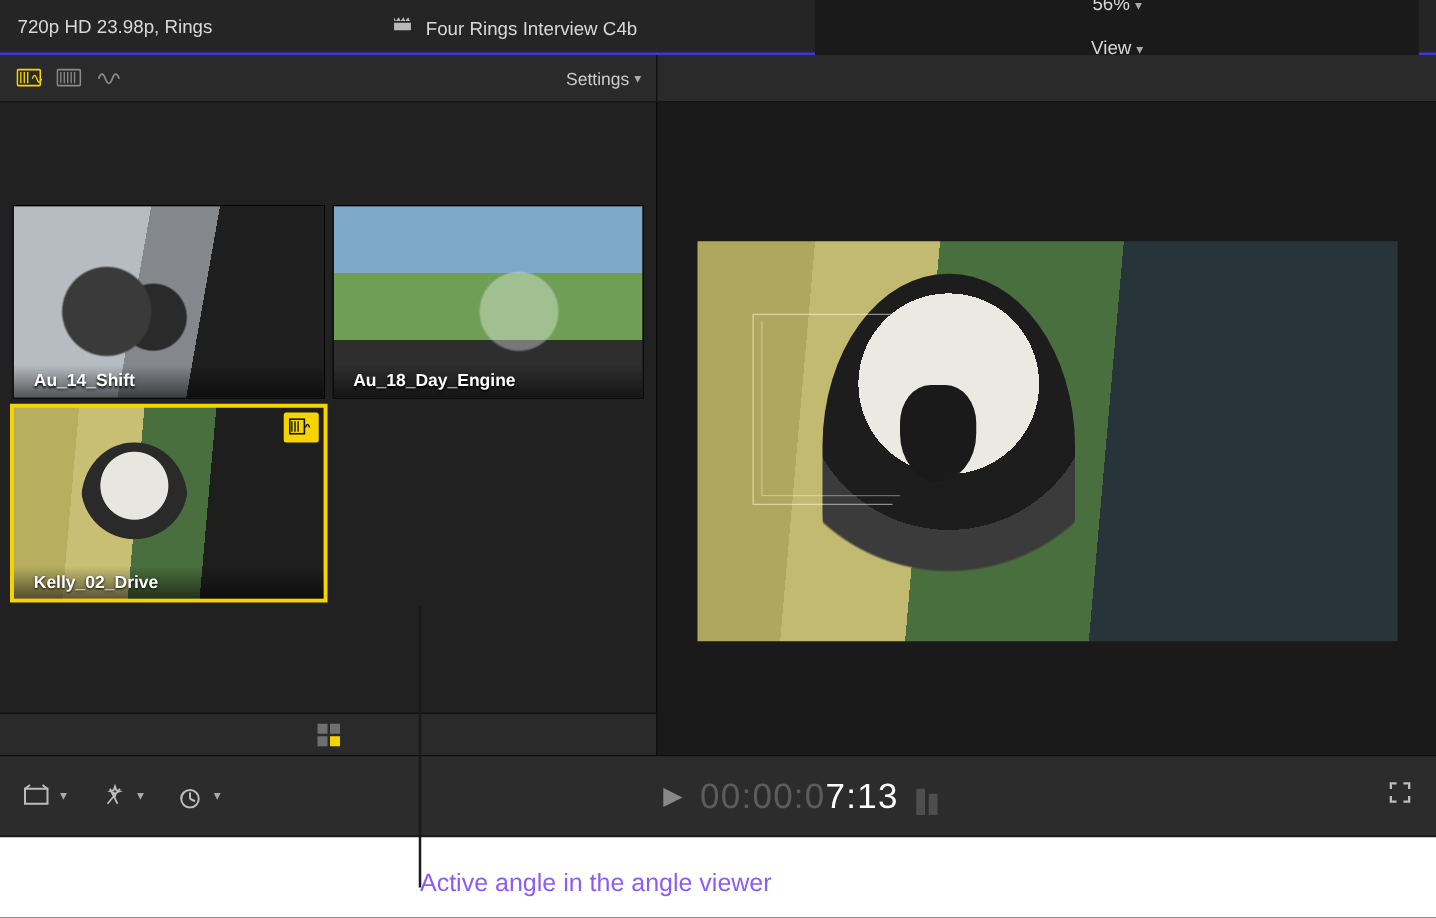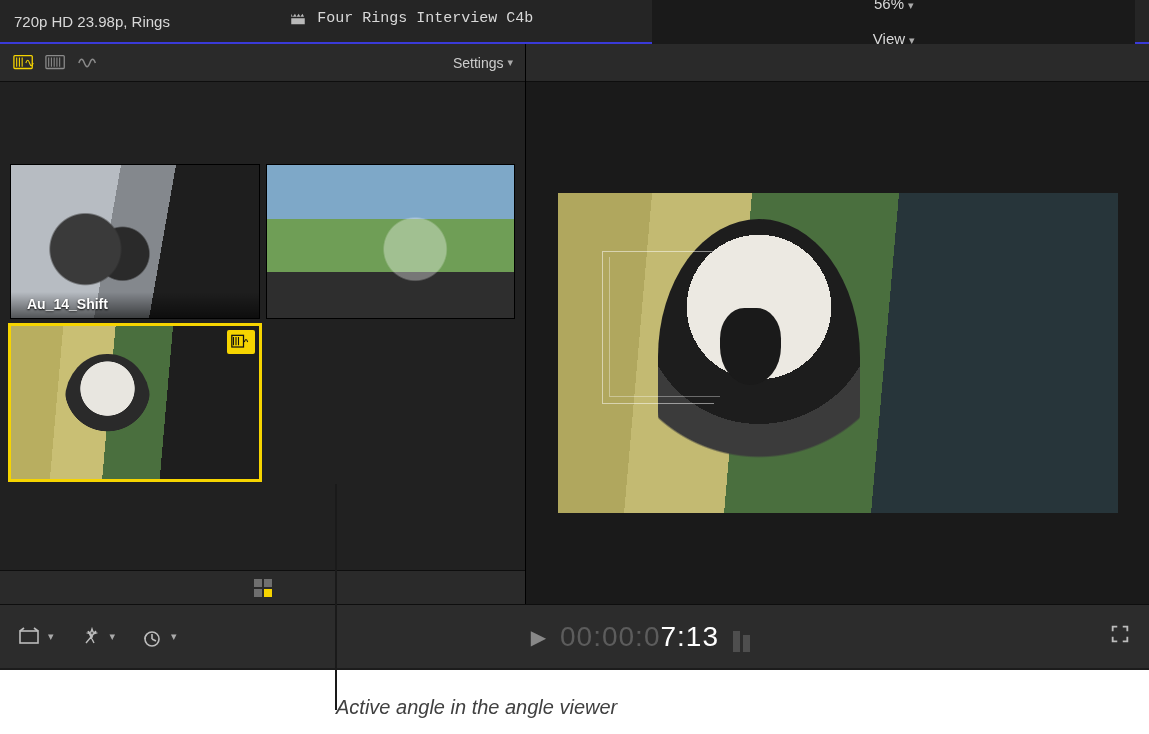--- a/index.html
+++ b/index.html
@@ -26,23 +26,22 @@
     align-items: center;
     padding: 0 14px;
     font-size: 15px;
     color: #d8d8d8;
   }
   .topbar .format { flex: 0 0 auto; }
   .topbar .center {
     flex: 1;
     display: flex;
     justify-content: center;
-    align-items: flex-start;
+    align-items: flex-end;
     gap: 10px;
-    font-family: Liberation Mono, monospace;
   }
   .clapper-icon { width:18px; height:18px; color:#b9b9b9; }
   .topbar .right { display: flex; align-items: center; gap: 18px; }
   .caret { margin-left:4px; font-size:11px; color:#aaa; }
   
   .split {
     display: flex;
     height: 560px;
   }
   .left {
@@ -181,23 +180,22 @@
   .tc .dim{ color:#5c5c5c; }
   .tc .lit{ color:#ffffff; }
   .audiometer{ width:22px; height:30px; display:flex; gap:3px; align-items:flex-end;}
   .audiometer div{ width:7px; background:#4e4e4e; height:70%;}
   .fullscreen svg{width:22px;height:22px;color:#bcbcbc;}
   
   .callout-line{
     position:absolute; left:335px; top:484px; width:2px; height:226px; background:#1a1a1a;
   }
   .callout-text{
-    position:absolute; left:336px; top:696px; font-size:20px; color:#404040;
+    position:absolute; left:336px; top:696px; font-size:20px; color:#8b5cf6;
     font-family:-apple-system, "Helvetica Neue", Arial;
-    font-style:italic;
   }
 </style>
 </head>
 <body>
 
 <div class="app">
 
   <div class="topbar">
     <div class="format">720p HD 23.98p, Rings</div>
     <div class="center">
@@ -248,30 +246,32 @@
       </div>
 
       <div class="grid-area">
         <div class="angle-grid">
           <div class="angle">
             <div class="thumb t1"></div>
             <div class="label">Au_14_Shift</div>
           </div>
           <div class="angle">
             <div class="thumb t2"></div>
+            <div class="label">Au_18_Day_Engine</div>
           </div>
           <div class="angle active">
             <div class="thumb t4"></div>
             <div class="badge">
               <svg viewBox="0 0 24 18">
                   <rect x="1" y="1" width="14" height="14" fill="none" stroke="#111" stroke-width="1.5"></rect>
                   <path d="M3 3v10M6 3v10M9 3v10" stroke="#111" stroke-width="1.3"></path>
                   <path d="M16 9q2-6 4 0" fill="none" stroke="#111" stroke-width="1.3"></path>
                 </svg>
             </div>
+            <div class="label">Kelly_02_Drive</div>
           </div>
         </div>
       </div>
 
       <div class="left-footer">
         <span>
           <div class="quad">
               <div></div>
               <div></div>
               <div></div>

